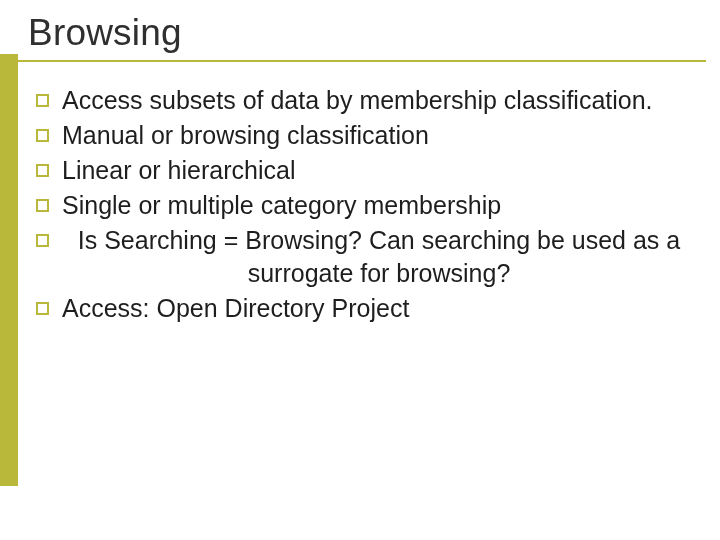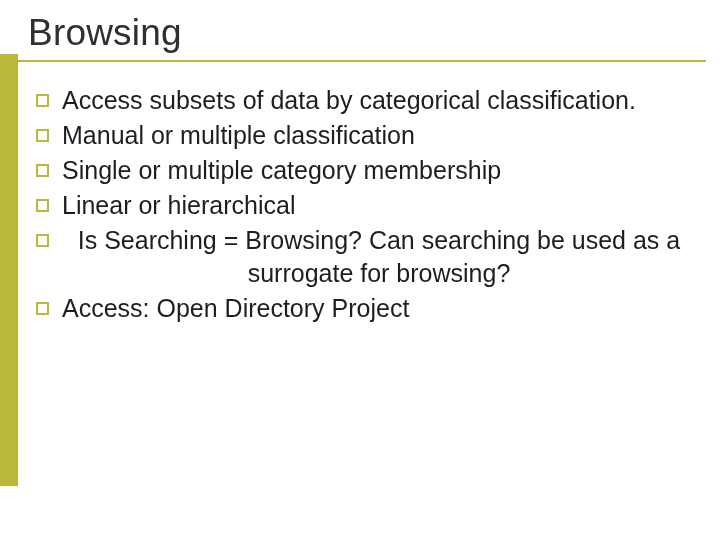--- a/index.html
+++ b/index.html
@@ -65,33 +65,33 @@
 <body>
 
 <div class="accent-strip"></div>
 
 <div class="title">Browsing</div>
 <div class="title-underline"></div>
 
 <div class="content">
   <div class="bullet-row">
     <div class="bullet-icon"></div>
-    <div class="bullet-text">Access subsets of data by categorical classification.</div>
+    <div class="bullet-text">Access subsets of data by membership classification.</div>
   </div>
   <div class="bullet-row">
     <div class="bullet-icon"></div>
-    <div class="bullet-text">Manual or multiple classification</div>
+    <div class="bullet-text">Manual or browsing classification</div>
+  </div>
+  <div class="bullet-row">
+    <div class="bullet-icon"></div>
+    <div class="bullet-text">Linear or hierarchical</div>
   </div>
   <div class="bullet-row">
     <div class="bullet-icon"></div>
     <div class="bullet-text">Single or multiple category membership</div>
-  </div>
-  <div class="bullet-row">
-    <div class="bullet-icon"></div>
-    <div class="bullet-text">Linear or hierarchical</div>
   </div>
   <div class="bullet-row">
     <div class="bullet-icon"></div>
     <div class="bullet-text">Is Searching = Browsing? Can searching be used as a surrogate for browsing?</div>
   </div>
   <div class="bullet-row">
     <div class="bullet-icon"></div>
     <div class="bullet-text">Access: Open Directory Project</div>
   </div>
 </div>

